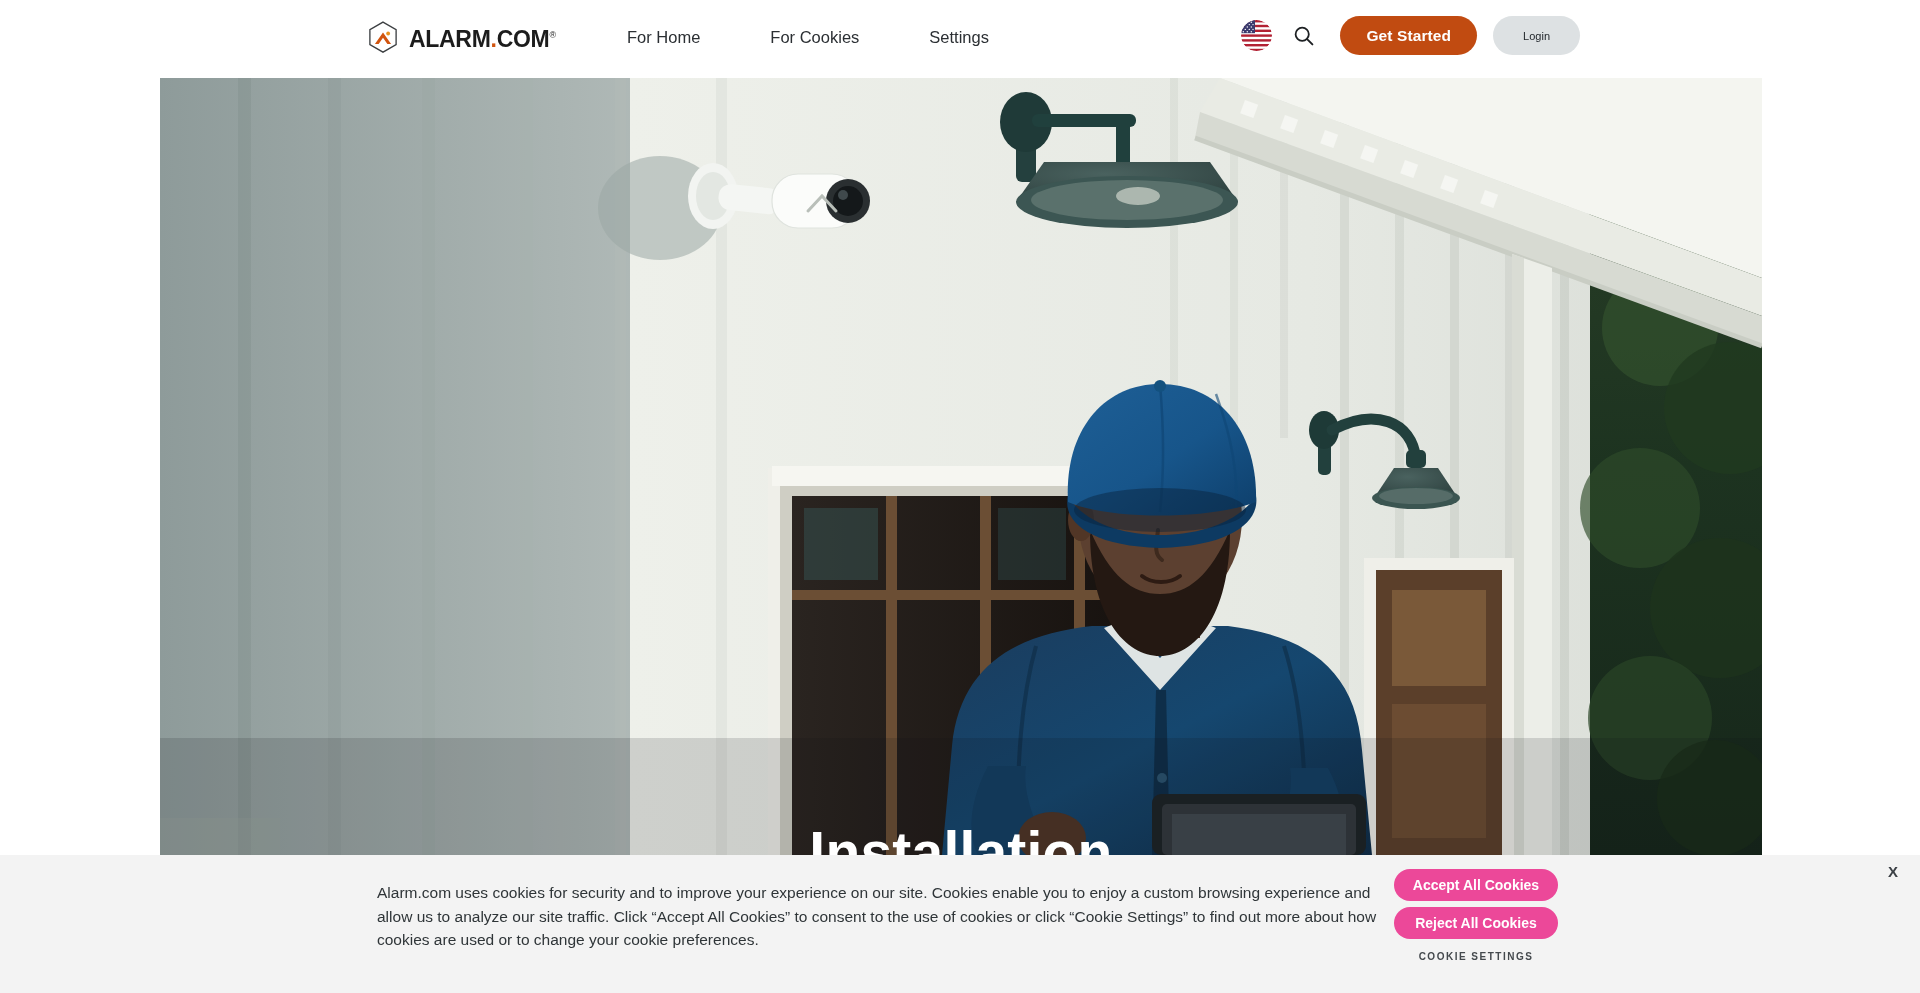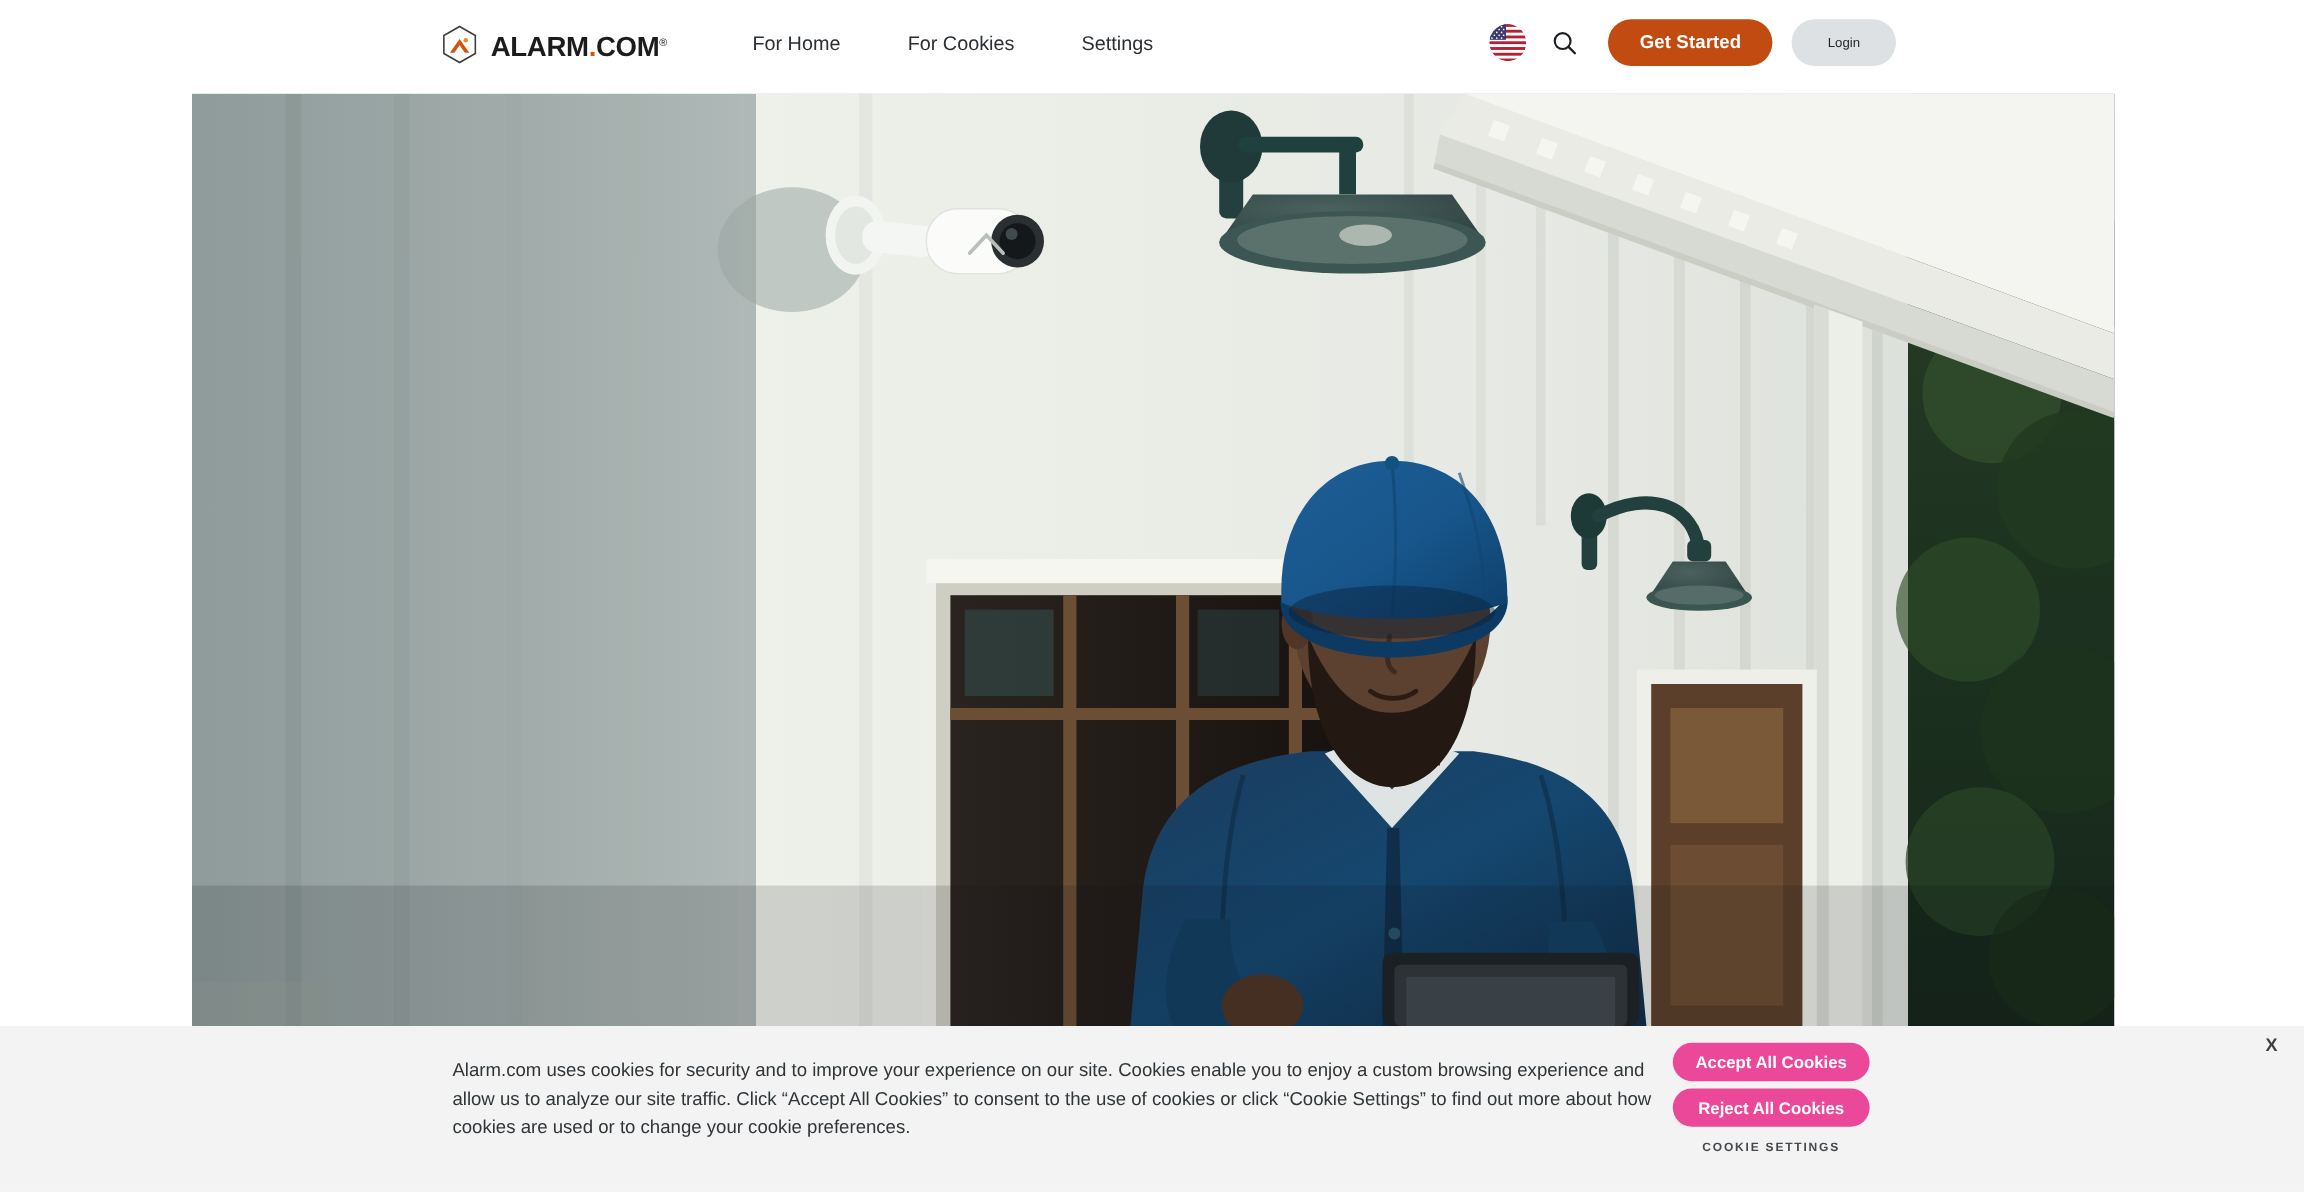--- a/index.html
+++ b/index.html
@@ -60,21 +60,21 @@
     font-weight: 400;
     color: #1c1c1c;
   }
 
   .main-nav {
     position: absolute;
     left: 627px;
     top: 28px;
     display: flex;
     align-items: center;
-    gap: 56px;
+    gap: 70px;
   }
   .nav-link {
     font-size: 16.5px;
     color: #2b2f33;
     text-decoration: none;
     cursor: pointer;
     white-space: nowrap;
     font-family: "Liberation Sans", sans-serif;
   }
 
@@ -509,20 +509,21 @@
         <rect x="992" y="716" width="214" height="61" rx="9" fill="#1d2326"></rect>
         <rect x="1002" y="726" width="194" height="51" rx="5" fill="#33393d"></rect>
         <rect x="1012" y="736" width="174" height="41" fill="#4a5257" opacity="0.65"></rect>
       </g>
 
       <rect x="0" y="740" width="120" height="37" fill="#9aa59f" opacity="0.35"></rect>
 
       <rect x="0" y="660" width="1602" height="117" fill="#0b1014" opacity="0.14"></rect>
     </svg>
 
+    <div class="hero-caption">Installation</div>
   </section>
 
   <div id="cookie-banner">
 
     <p id="cookie-text">Alarm.com uses cookies for security and to improve your experience on our site. Cookies enable you to enjoy a custom browsing experience and allow us to analyze our site traffic. Click “Accept All Cookies” to consent to the use of cookies or click “Cookie Settings” to find out more about how cookies are used or to change your cookie preferences.</p>
 
     <div class="cookie-actions">
       <button class="cookie-btn">Accept All Cookies</button>
       <button class="cookie-btn">Reject All Cookies</button>
       <a class="cookie-settings-link">COOKIE SETTINGS</a>

